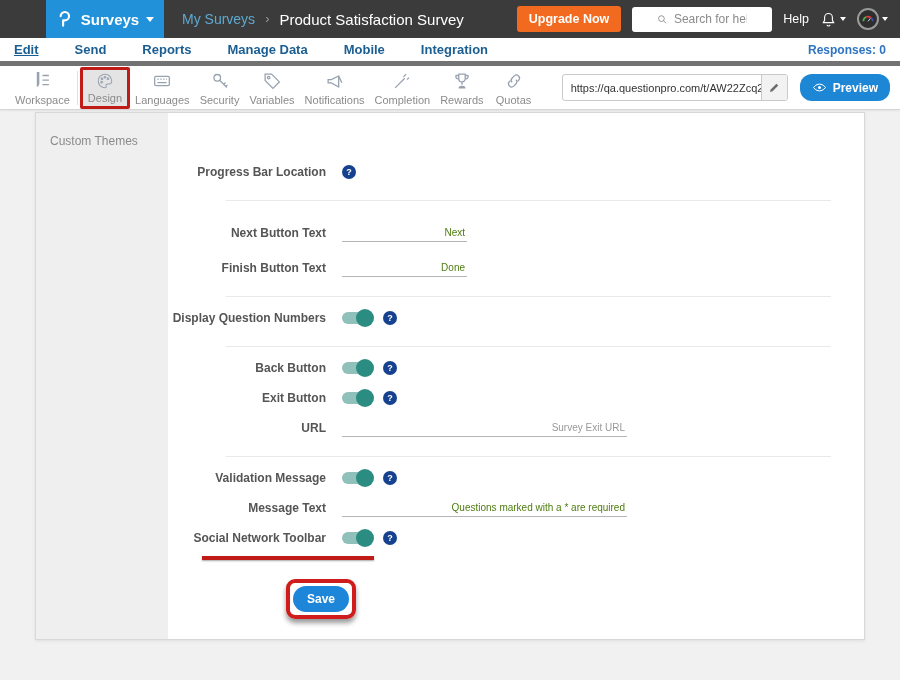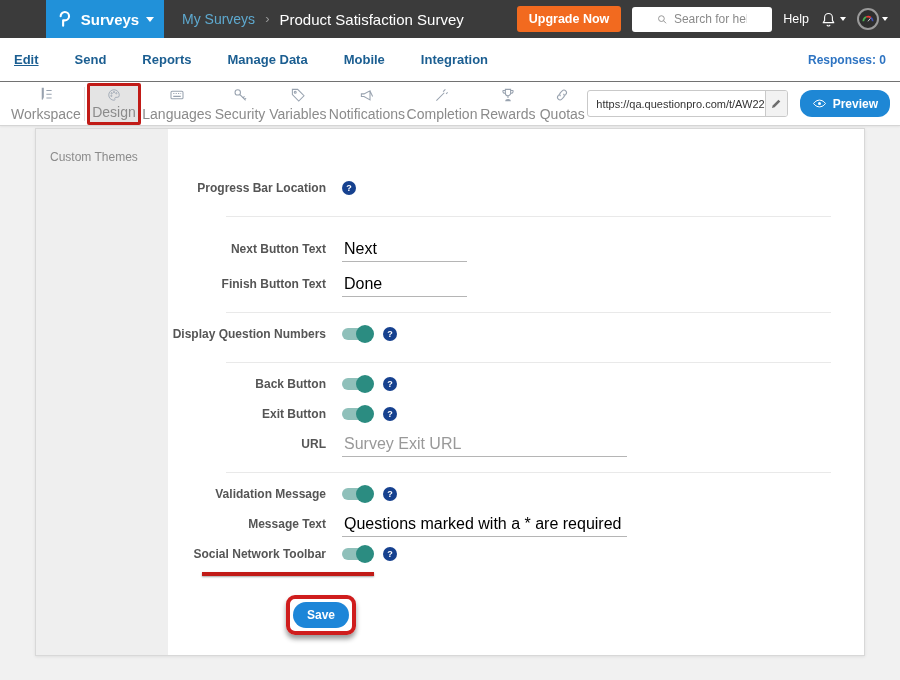--- a/index.html
+++ b/index.html
@@ -19,49 +19,49 @@
   .upgrade-btn { background:#f26a1f; color:#fff; font-size:12.5px; font-weight:700; border:none; border-radius:3px; padding:6px 12px; cursor:pointer; }
   .search-box { display:flex; align-items:center; gap:6px; background:#fff; border-radius:3px; height:25px; width:140px; padding:0 25px; }
   .search-box input { border:none; outline:none; width:100%; font-size:12px; color:#444; font-family:"Liberation Sans",sans-serif; }
   .search-box input::placeholder { color:#8a8a8a; }
   .help-label { color:#fff; font-size:12.5px; cursor:pointer; }
   .icon-wrap { display:flex; align-items:center; gap:3px; cursor:pointer; }
   .tri.sm { border-left-width:3.5px; border-right-width:3.5px; border-top-width:4.5px; }
   .avatar { width:22px; height:22px; border-radius:50%; border:2px solid #9a9a9a; background:#2e2e2e; display:flex; align-items:center; justify-content:center; overflow:hidden; }
 
   
-  .nav-row { height:44px; background:#fff; display:flex; align-items:center; padding:0 14px; border-bottom:1px solid #737373; }
+  .nav-row { height:28px; background:#fff; display:flex; align-items:center; padding:0 14px; border-bottom:5px solid #737373; }
   .nav-item { font-size:13px; font-weight:600; color:#1b5e91; margin-right:36px; cursor:pointer; text-decoration:none; }
   .nav-item.active { text-decoration:underline; }
   .responses { margin-left:auto; font-size:12px; font-weight:600; color:#2e74c2; }
 
   
   .toolbar { height:44px; background:#fff; display:flex; align-items:center; padding:0 10px; border-bottom:1px solid #d5d5d5; box-shadow:0 1px 2px rgba(0,0,0,.06); }
   .tool-item { display:flex; flex-direction:column; align-items:center; justify-content:center; min-width:50px; padding:2px 5px; height:40px; cursor:pointer; border-radius:2px; }
   .tool-item svg { stroke:#98a2af; }
-  .tool-label { font-size:14px; color:#8b8b8b; margin-top:2px; white-space:nowrap; }
+  .tool-label { font-size:11px; color:#8b8b8b; margin-top:2px; white-space:nowrap; }
   .tool-item.selected { background:#e4e4e4; border:3px solid #c11b17; height:42px; }
   .tool-sep { width:1px; height:34px; background:#e0e0e0; margin:0 2px; }
   .url-box { margin-left:auto; display:flex; align-items:center; border:1px solid #c9c9c9; border-radius:3px; height:27px; overflow:hidden; background:#fff; }
   .url-text { font-size:11px; color:#333; padding:0 8px; max-width:198px; white-space:nowrap; overflow:hidden; cursor:pointer; }
   .url-edit { width:26px; height:27px; border-left:1px solid #c9c9c9; background:#f2f2f2; display:flex; align-items:center; justify-content:center; cursor:pointer; }
   .preview-btn { margin-left:12px; display:flex; align-items:center; gap:6px; background:#1e87d5; border:none; border-radius:12px; height:27px; padding:0 12px; color:#fff; font-size:12px; font-weight:700; cursor:pointer; }
 
   
   .page-body { height:570px; padding:2px 35px 0 35px; }
   .card { background:#fff; border:1px solid #d8d8d8; box-shadow:0 1px 3px rgba(0,0,0,.08); height:528px; display:flex; }
   .side { width:132px; background:#efefef; padding-top:10px; flex-shrink:0; }
   .side-item { padding:11px 8px 11px 14px; font-size:12px; color:#8b8b8b; cursor:pointer; }
   .side-item.active { background:#fff; border-left:4px solid #1d74d4; padding-left:10px; color:#666; }
   .content { flex:1; padding:44px 16px 0 0; }
 
   .frow { display:grid; grid-template-columns:158px 1fr; column-gap:16px; align-items:center; min-height:30px; position:relative; }
   .frow label { font-size:12px; font-weight:600; color:#555; text-align:right; }
   .ctrl { display:flex; align-items:center; gap:10px; }
-  .uline { border:none; border-bottom:1px solid #b5b5b5; background:transparent; outline:none; font-size:16px; color:#000000; padding:3px 2px; font-family:"Liberation Sans",sans-serif; }
+  .uline { border:none; border-bottom:1px solid #b5b5b5; background:transparent; outline:none; font-size:10px; color:#4d7c0f; padding:3px 2px; font-family:"Liberation Sans",sans-serif;text-align:right; }
   .uline::placeholder { color:#999; }
   .short { width:125px; } .long { width:285px; }
   .select { display:flex; align-items:center; justify-content:space-between; width:133px; border-bottom:2px solid #4e4e4e; padding:3px 2px; cursor:pointer; }
   .select span { font-size:12px; font-weight:600; color:#333; }
   .tri.dark { border-top-color:#555; }
   .help { width:14px; height:14px; border-radius:50%; background:#16418f; color:#fff; font-size:9px; font-weight:700; display:flex; align-items:center; justify-content:center; cursor:pointer; flex-shrink:0; }
   .toggle { width:31px; height:12px; background:#8fc0ba; border-radius:7px; position:relative; cursor:pointer; flex-shrink:0; }
   .toggle .knob { position:absolute; right:-1px; top:-3px; width:18px; height:18px; border-radius:50%; background:#2b8c81; }
   .divider { height:1px; background:#e9e9e9; margin:13px 17px 6px 58px; }
 

